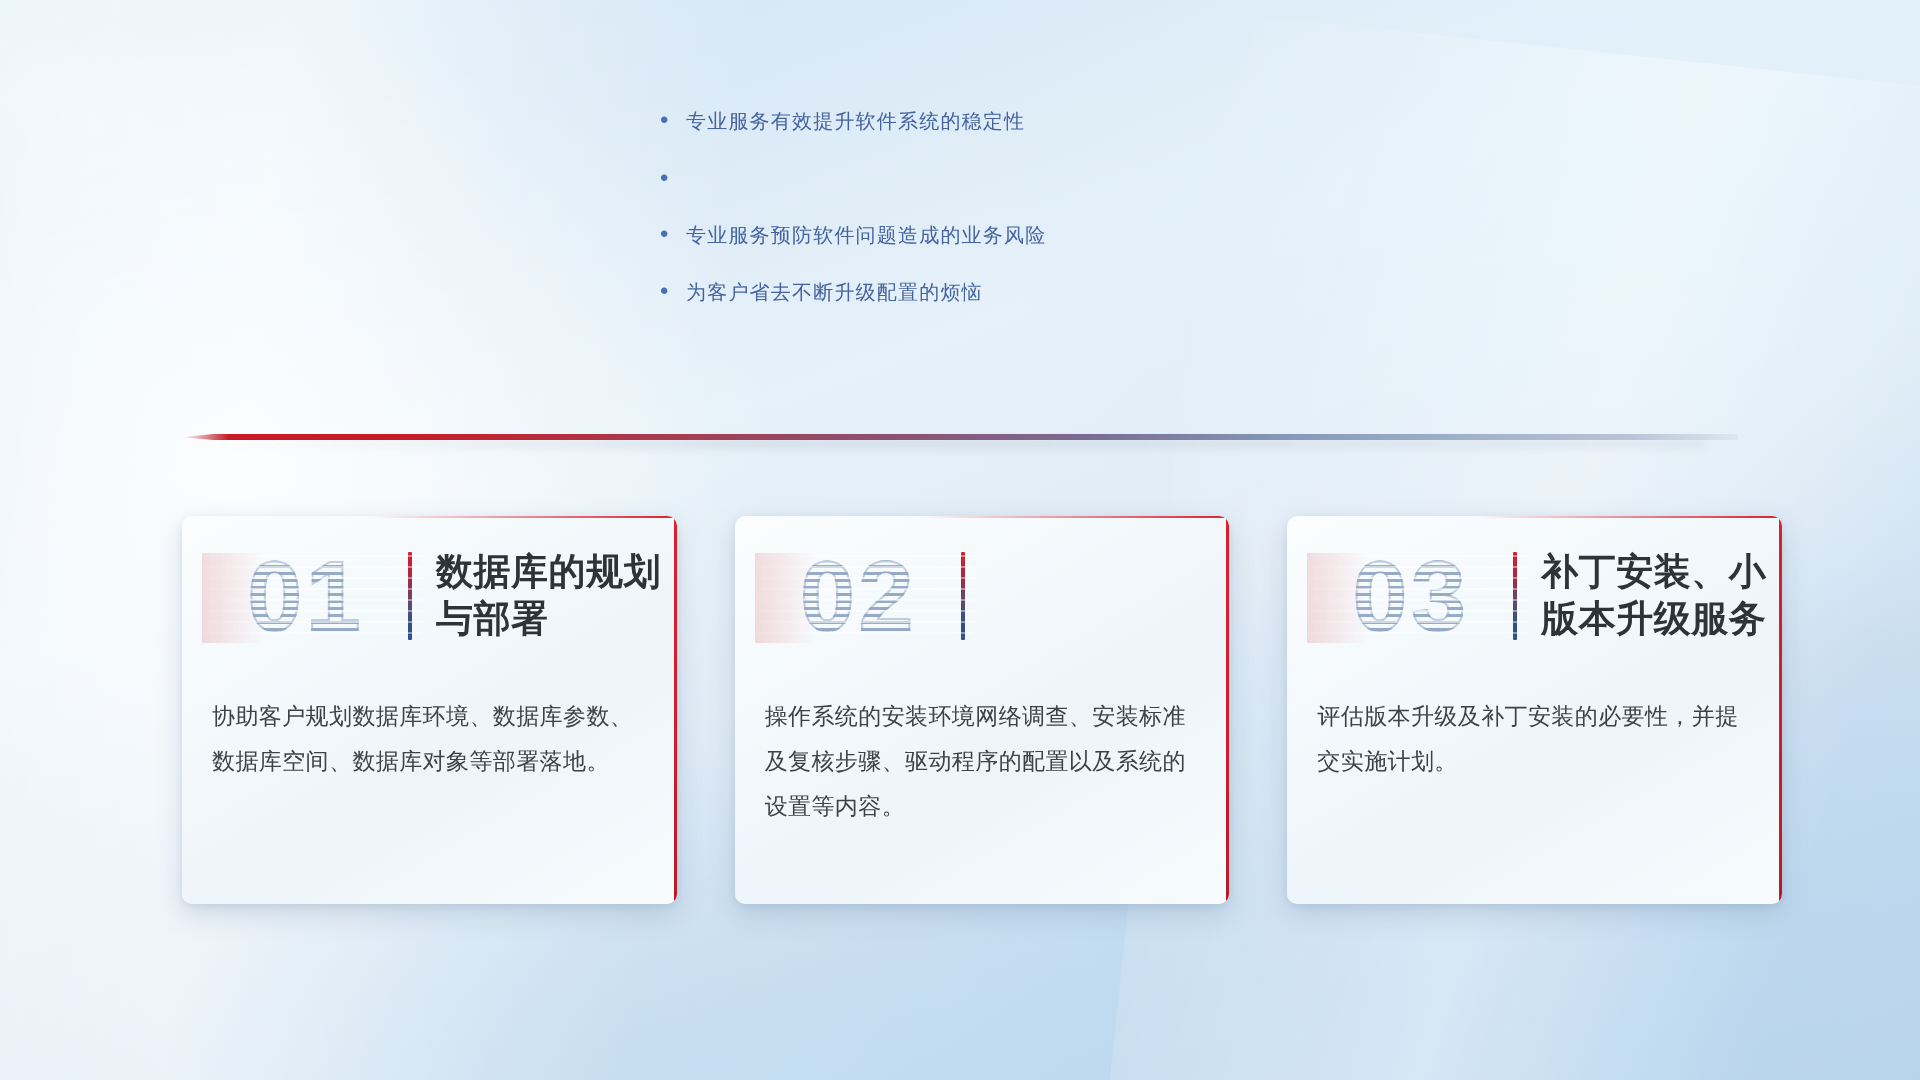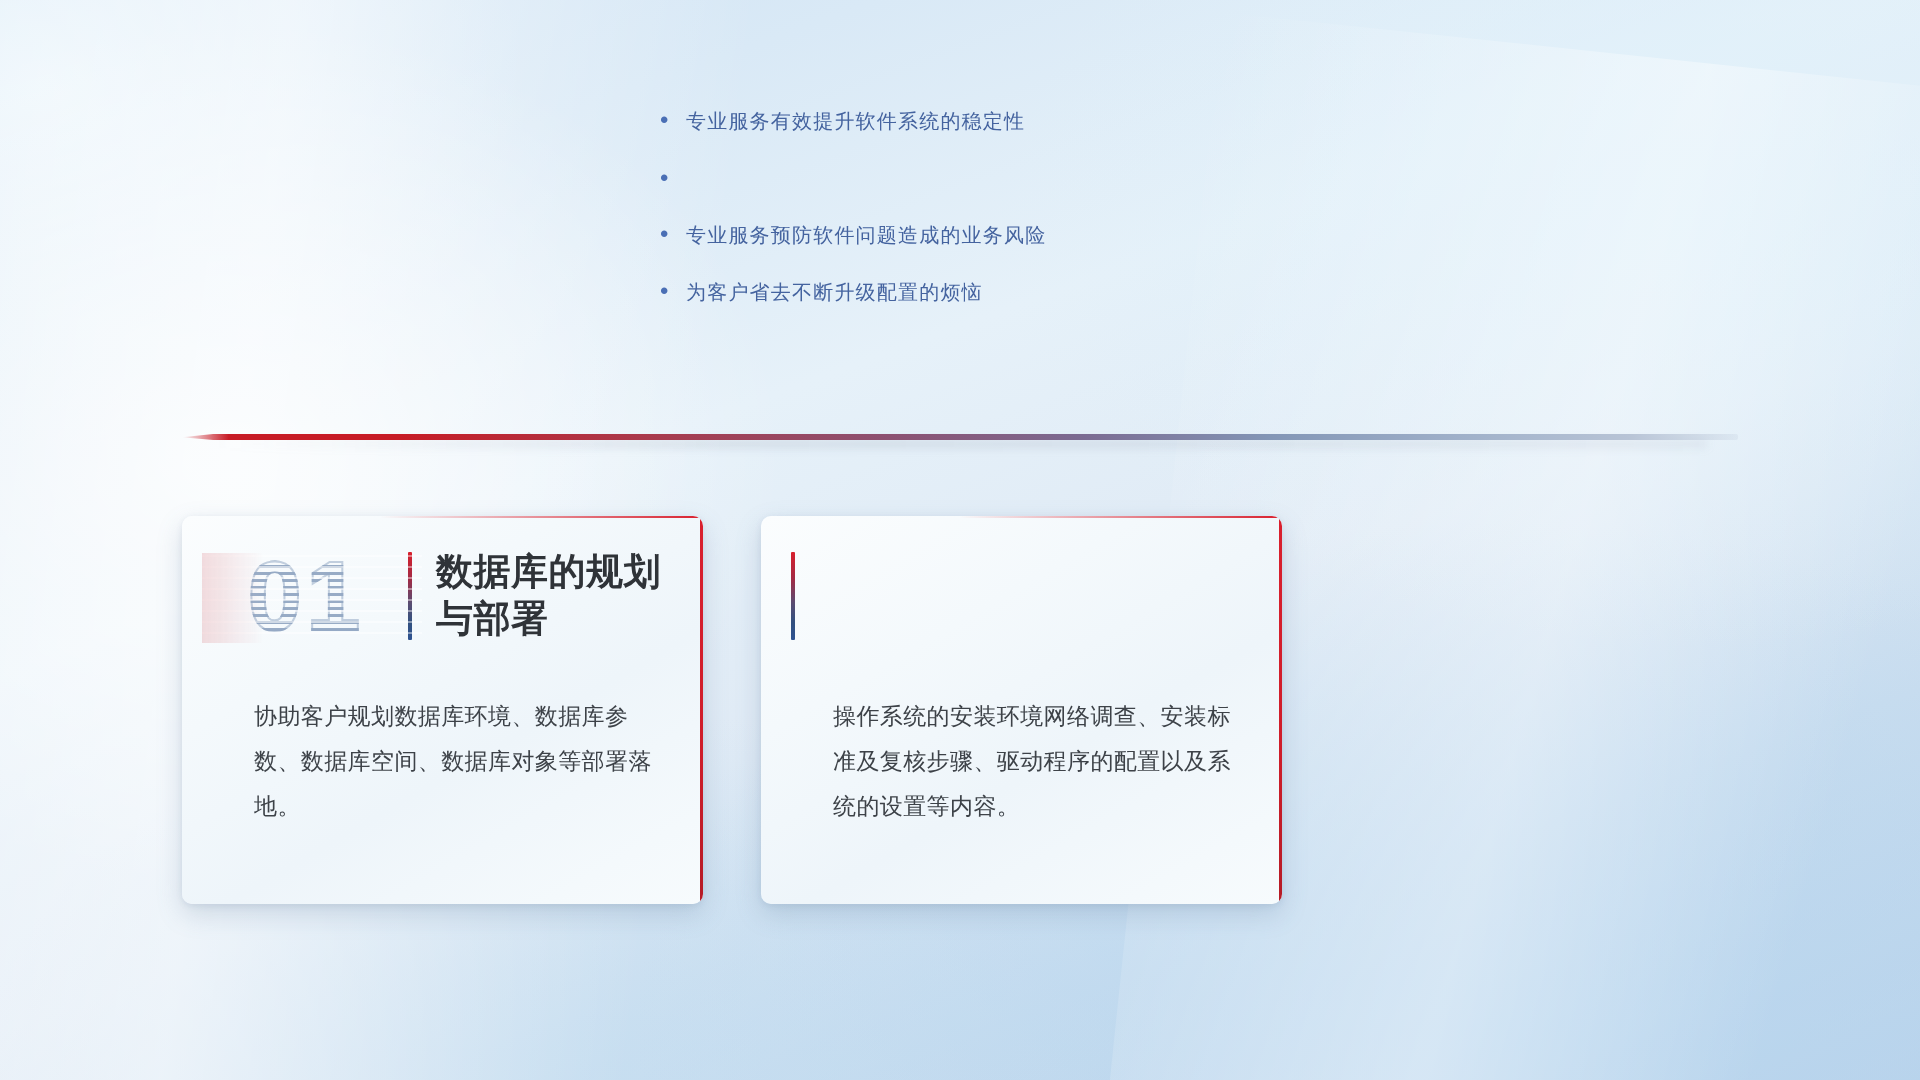--- a/index.html
+++ b/index.html
@@ -125,21 +125,21 @@
     left: 182px;
     top: 516px;
     width: 1600px;
     height: 404px;
     display: flex;
     gap: 58px;
     z-index: 5;
   }
   .card {
     position: relative;
-    width: 521px;
+    width: 564px;
     height: 388px;
     border-radius: 10px;
     background: linear-gradient(150deg, #fbfdfe 0%, #f4f9fc 32%, #eef5fa 60%, #f7fbfd 100%);
     box-shadow: 0 10px 26px rgba(90,118,150,0.22), 0 2px 6px rgba(90,118,150,0.12);
     overflow: hidden;
   }
   
   .card-accent-right {
     position: absolute;
     right: 0;
@@ -218,21 +218,20 @@
     letter-spacing: 0.5px;
     max-width: 232px;
   }
 
   .card-body {
     padding: 18px 32px 0 30px;
     font-size: 23px;
     line-height: 1.96;
     color: #3d4248;
     letter-spacing: 0.4px;
-    margin-left: 42px;
   }
 </style>
 </head>
 <body>
 
 <div id="slide">
 
   <ul class="bullets">
     <li class="bullet-row">
       <span class="bullet-dot">•</span>
@@ -266,20 +265,31 @@
         <div class="card-divider-bar"></div>
         <div class="card-title">数据库的规划与部署</div>
       </div>
       <div class="card-body">协助客户规划数据库环境、数据库参数、数据库空间、数据库对象等部署落地。</div>
     </div>
 
     <div class="card">
       <div class="card-accent-top"></div>
       <div class="card-accent-right"></div>
       <div class="card-head">
+        <div class="card-number">02</div>
         <div class="card-divider-bar"></div>
       </div>
       <div class="card-body">操作系统的安装环境网络调查、安装标准及复核步骤、驱动程序的配置以及系统的设置等内容。</div>
     </div>
 
+    <div class="card">
+      <div class="card-accent-top"></div>
+      <div class="card-accent-right"></div>
+      <div class="card-head">
+        <div class="card-number">03</div>
+        <div class="card-divider-bar"></div>
+        <div class="card-title">补丁安装、小版本升级服务</div>
+      </div>
+      <div class="card-body">评估版本升级及补丁安装的必要性，并提交实施计划。</div>
+    </div>
 
   </div>
 </div>
 
 </body></html>

